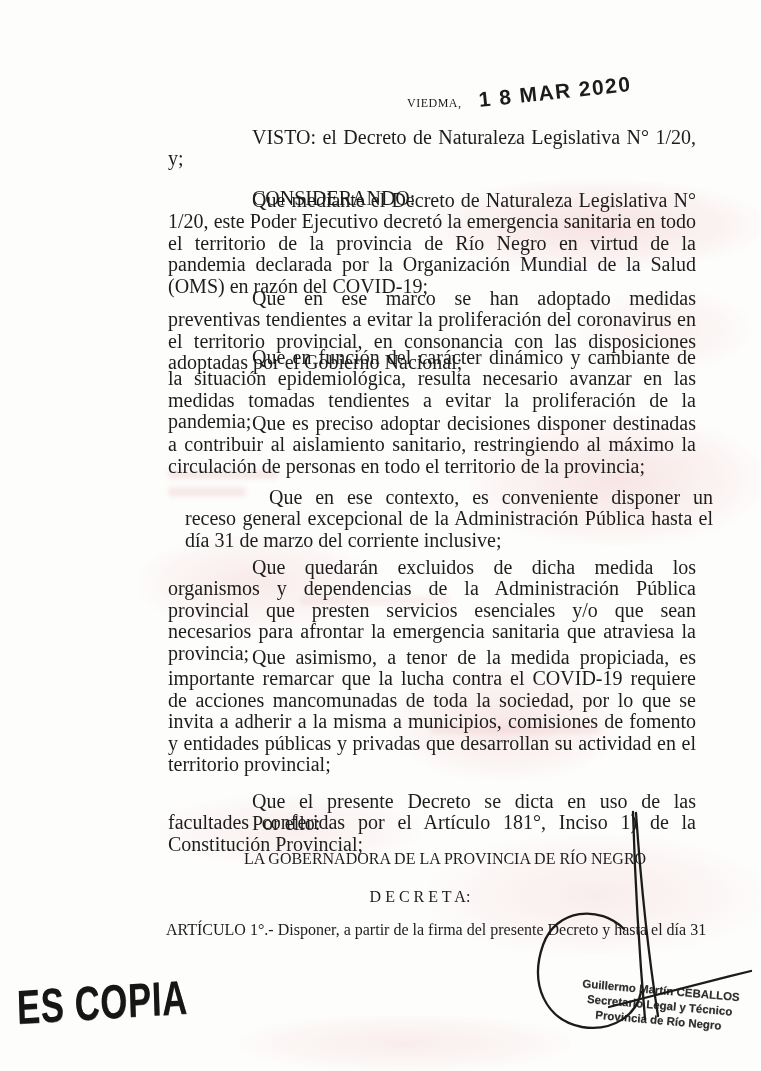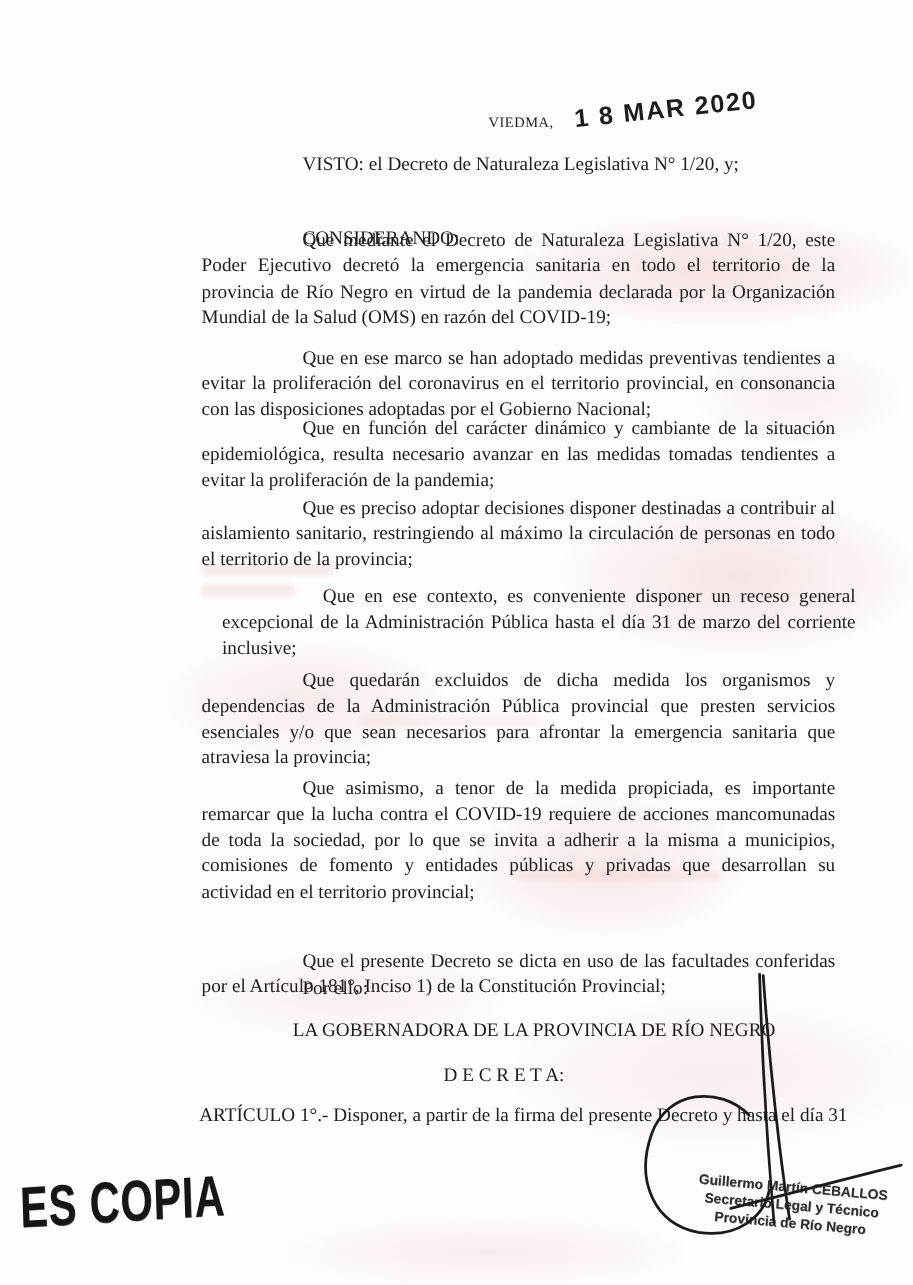--- a/index.html
+++ b/index.html
@@ -50,21 +50,21 @@
     letter-spacing: 1.5px;
     transform: rotate(-6deg);
     transform-origin: left bottom;
     color: #1c1c1c;
   }
 
   .bodytext {
     position: absolute;
     left: 168px;
     width: 528px;
-    font-size: 16px;
+    font-size: 20px;
     line-height: 21.4px;
     text-align: justify;
     text-indent: 84px;
     margin: 0;
   }
   .center-line {
     position: absolute;
     left: 168px;
     width: 528px;
     font-size: 16px;

